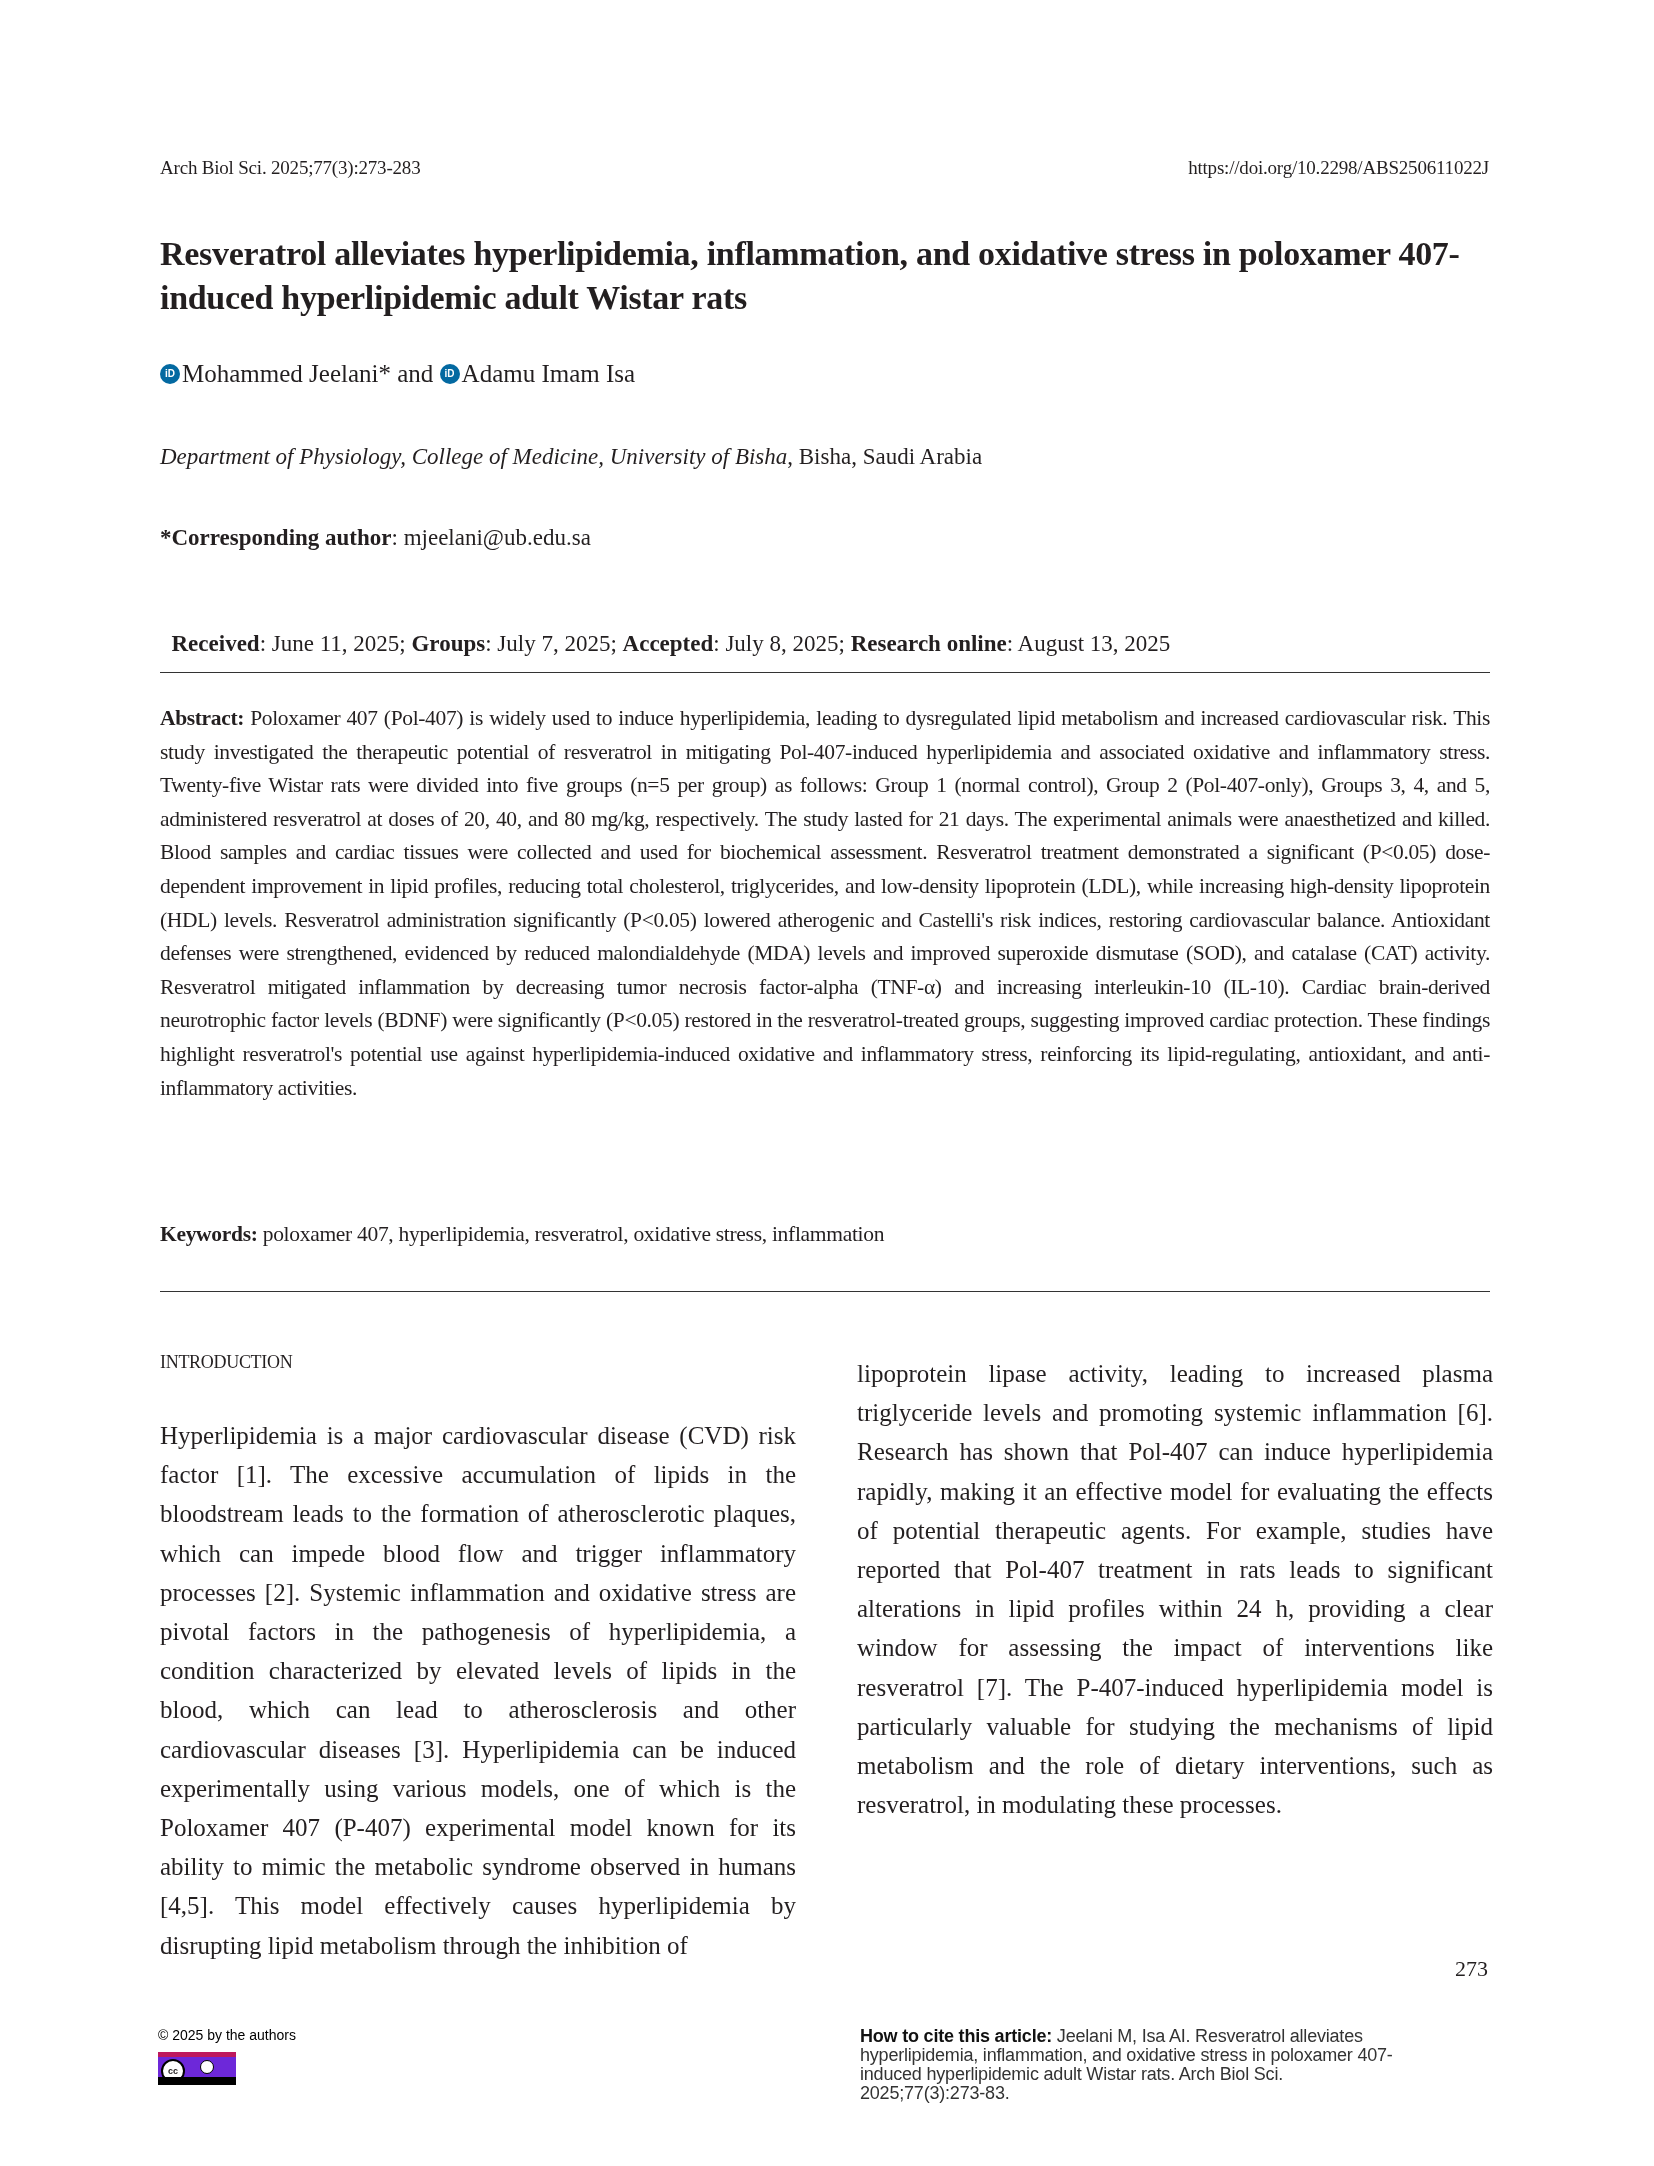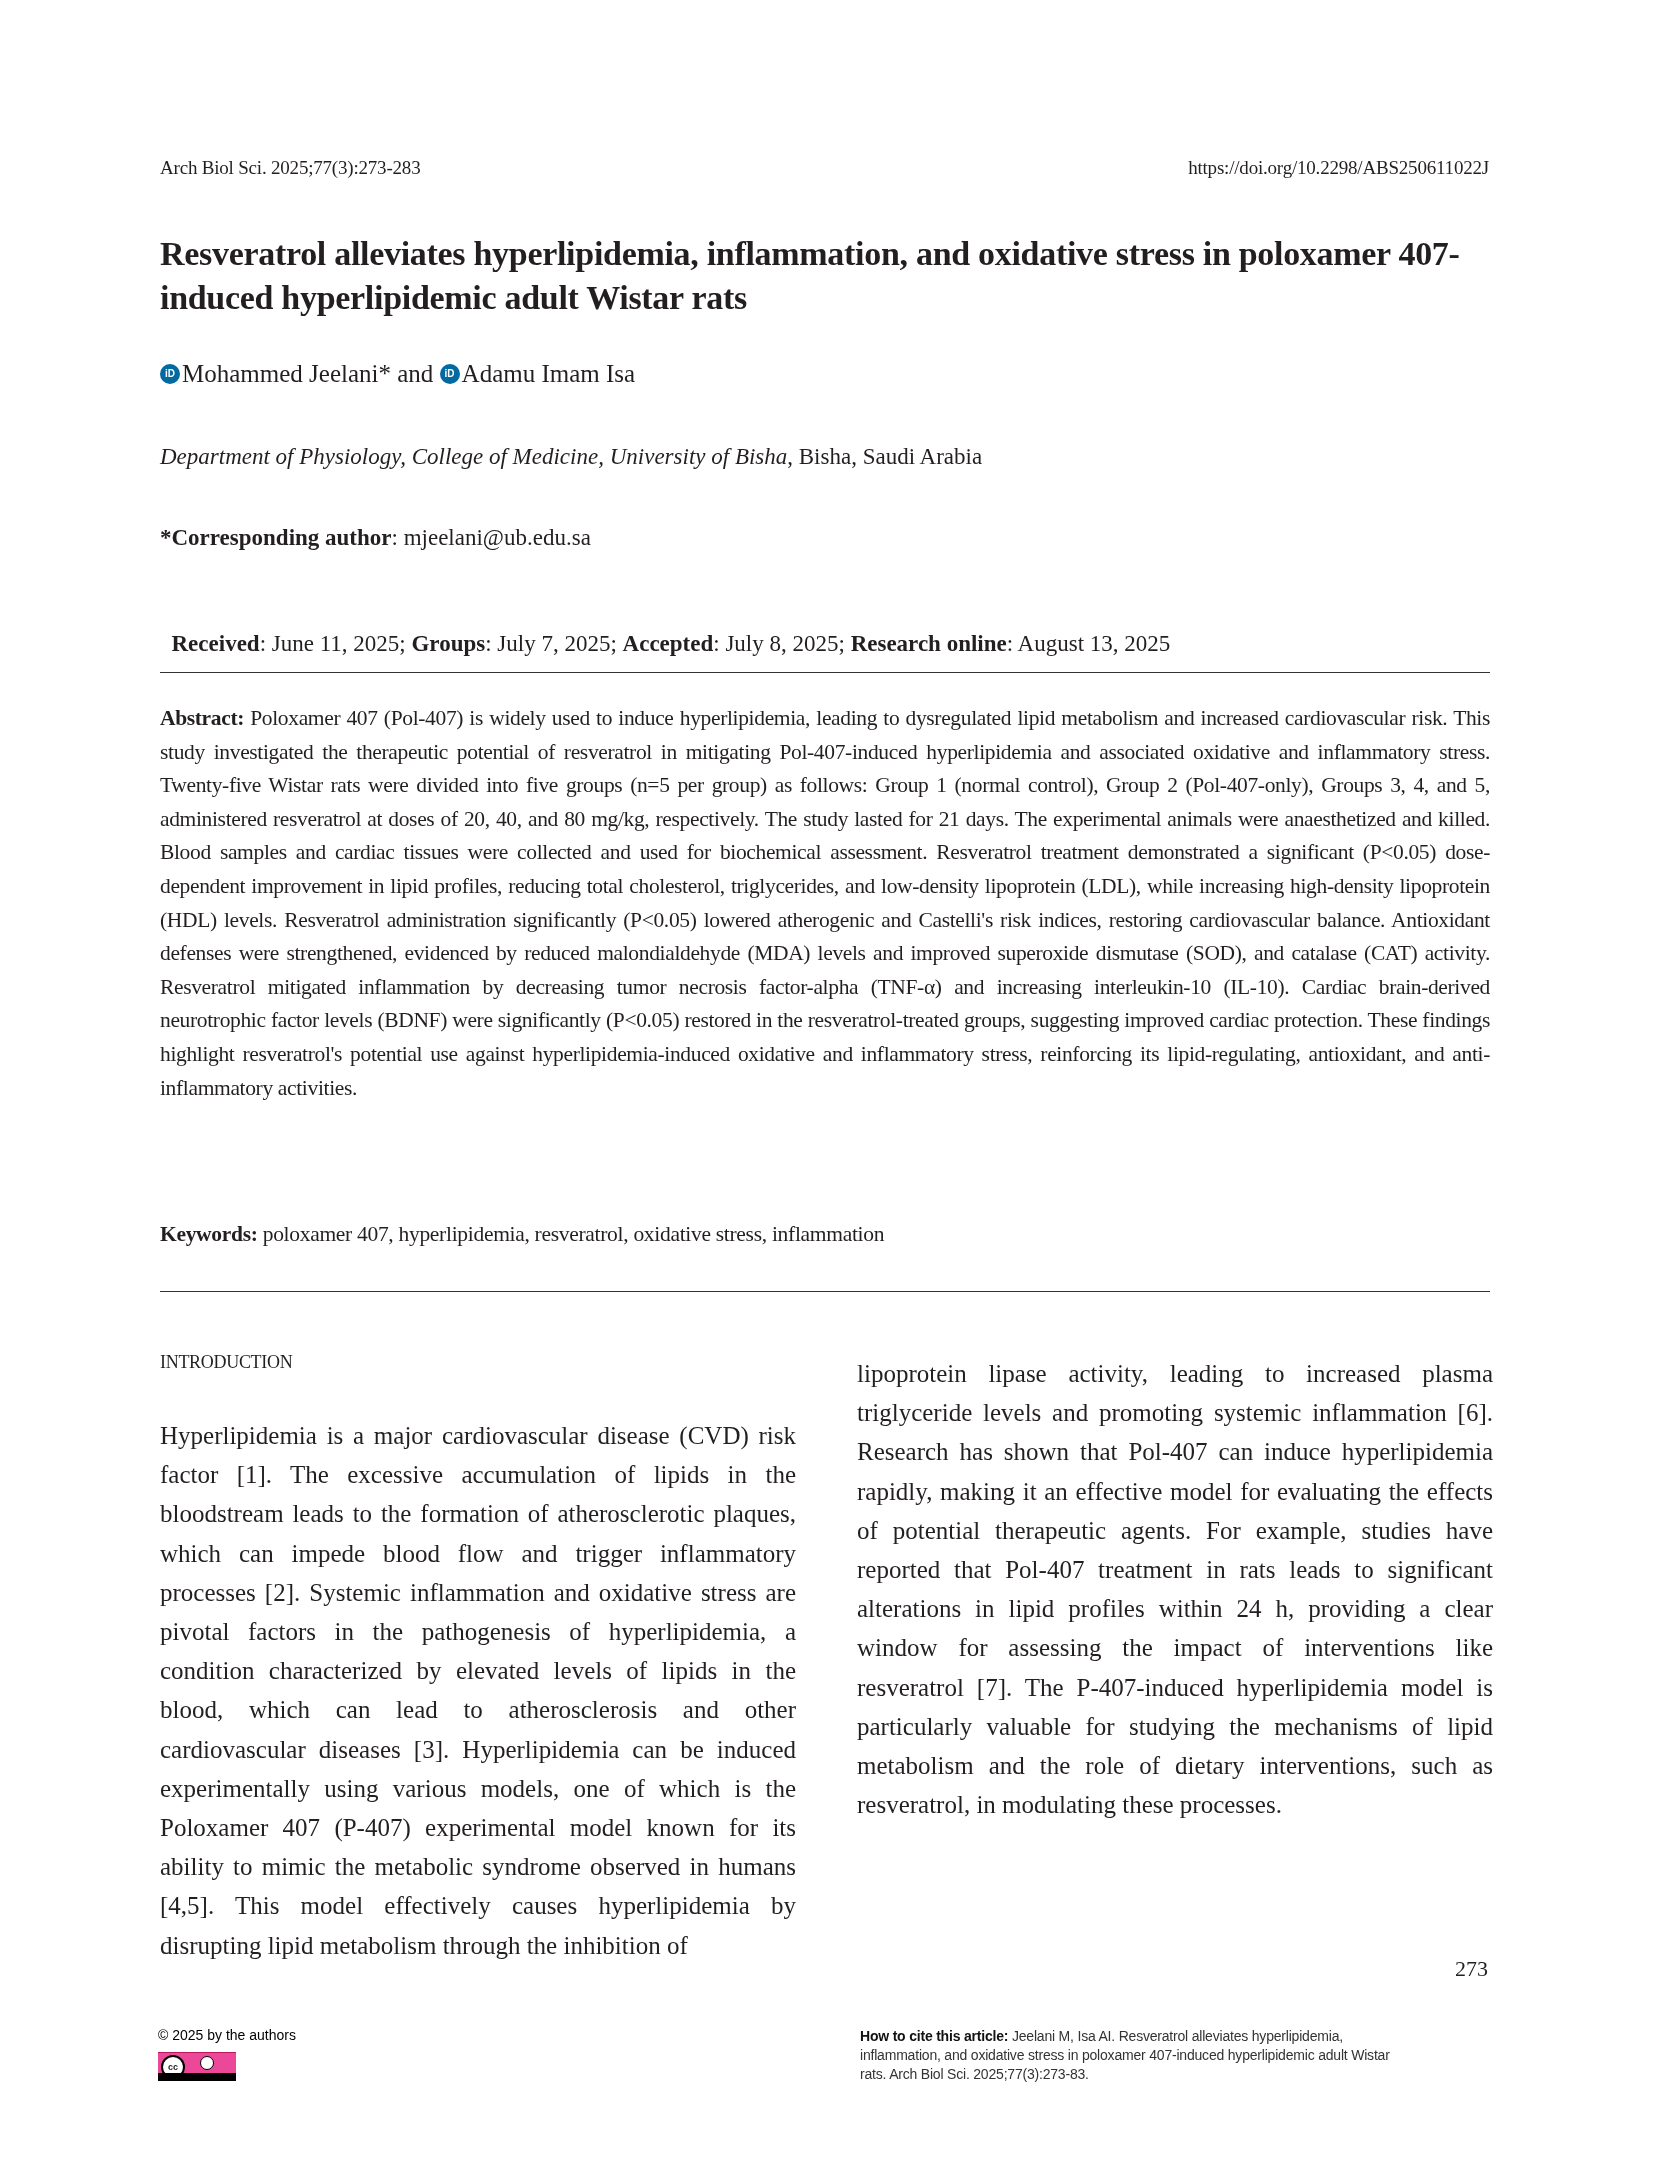--- a/index.html
+++ b/index.html
@@ -21,26 +21,26 @@
   .rule { left: 160px; width: 1330px; height: 0; border-top: 1.5px solid #333; }
   .abstract { left: 160px; top: 702px; width: 1330px; font-size: 21.5px; line-height: 33.6px; text-align: justify; letter-spacing: -0.35px; }
   .keywords { left: 160px; top: 1222px; font-size: 21.5px; letter-spacing: -0.3px; }
   .section-title { left: 160px; top: 1352px; font-size: 18px; letter-spacing: -0.3px; }
   .col { width: 636px; font-size: 25px; line-height: 39.2px; text-align: justify; }
   .col.left { left: 160px; top: 1416px; }
   .col.right { left: 857px; top: 1354px; }
   .col p { margin: 0; }
   .col p.indent { text-indent: 47px; margin-top: 20px; }
   .footer-copy { left: 158px; top: 2027px; font-family: "Liberation Sans", sans-serif; font-size: 14px; color: #000000; }
-  .cc-badge { left: 158px; top: 2052px; width: 78px; height: 28px; background: #ec4899; border-top: 1px solid #be185d; position: absolute; }
+  .cc-badge { left: 158px; top: 2052px; width: 78px; height: 28px; background: #6d28d9; border-top: 5px solid #be185d; position: absolute; }
   .cc-badge .strip { position: absolute; left: 0; right: 0; bottom: 0; height: 8px; background: #000; }
   .cc-badge .cc { position: absolute; left: 3px; top: 2px; width: 20px; height: 20px; border-radius: 50%; background: #fff; border: 2px solid #000;
                   font-family: "Liberation Sans", sans-serif; font-size: 9px; font-weight: bold; text-align: center; line-height: 20px; }
   .cc-badge .by { position: absolute; left: 42px; top: 3px; width: 12px; height: 12px; border-radius: 50%; background: #fff; border: 1.5px solid #000; }
-  .cite { left: 860px; top: 2027px; width: 540px; font-family: "Liberation Sans", sans-serif; font-size: 14px; line-height: 19px; color: #333; letter-spacing: -0.2px; }
+  .cite { left: 860px; top: 2027px; width: 540px; font-family: "Liberation Sans", sans-serif; font-size: 18px; line-height: 19px; color: #333; letter-spacing: -0.2px; }
   .cite b { color: #111; }
   .pagenum { right: 166px; top: 1956px; font-size: 22px; }
 </style>
 </head>
 <body>
 
 <div class="abs running left">Arch Biol Sci. 2025;77(3):273-283</div>
 <div class="abs running right">https://doi.org/10.2298/ABS250611022J</div>
 
 <h1 class="abs title" style="margin:0;">Resveratrol alleviates hyperlipidemia, inflammation, and oxidative stress in poloxamer 407-induced hyperlipidemic adult Wistar rats</h1>

